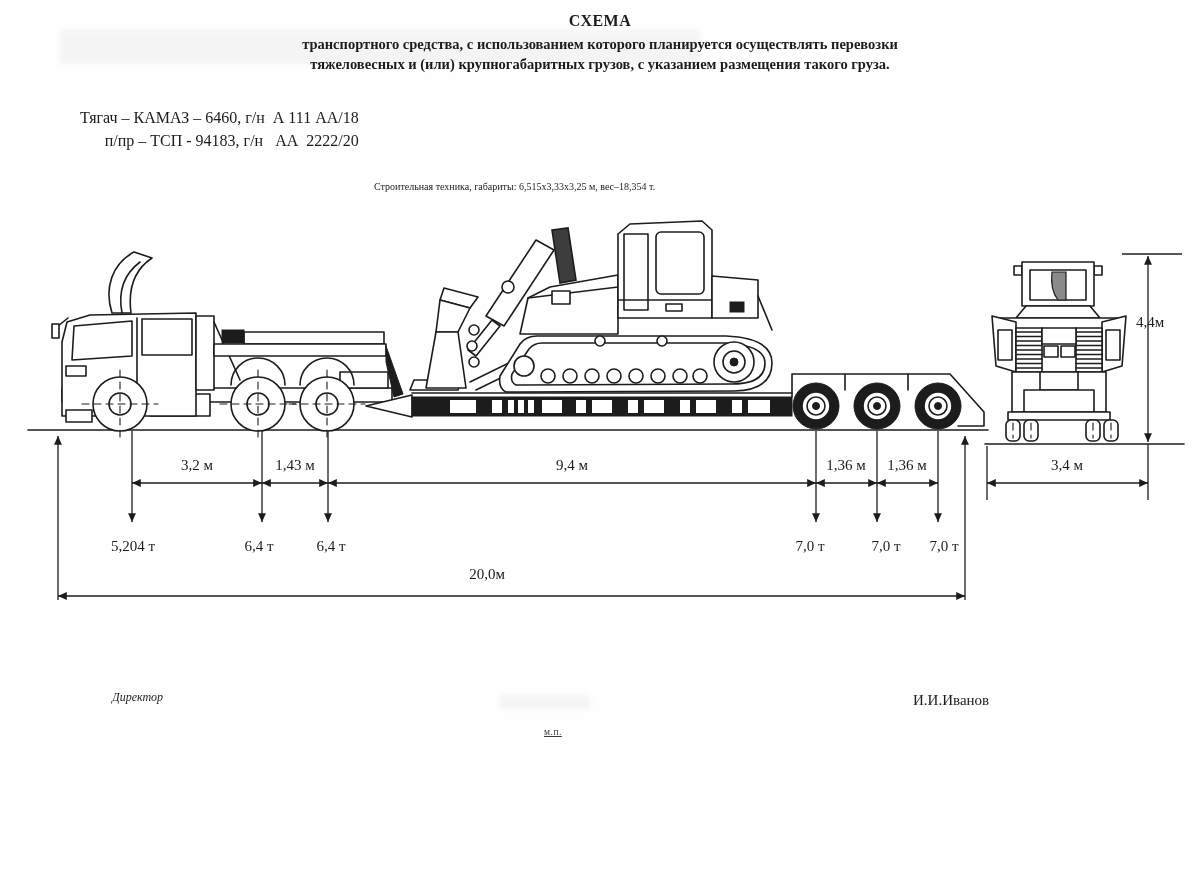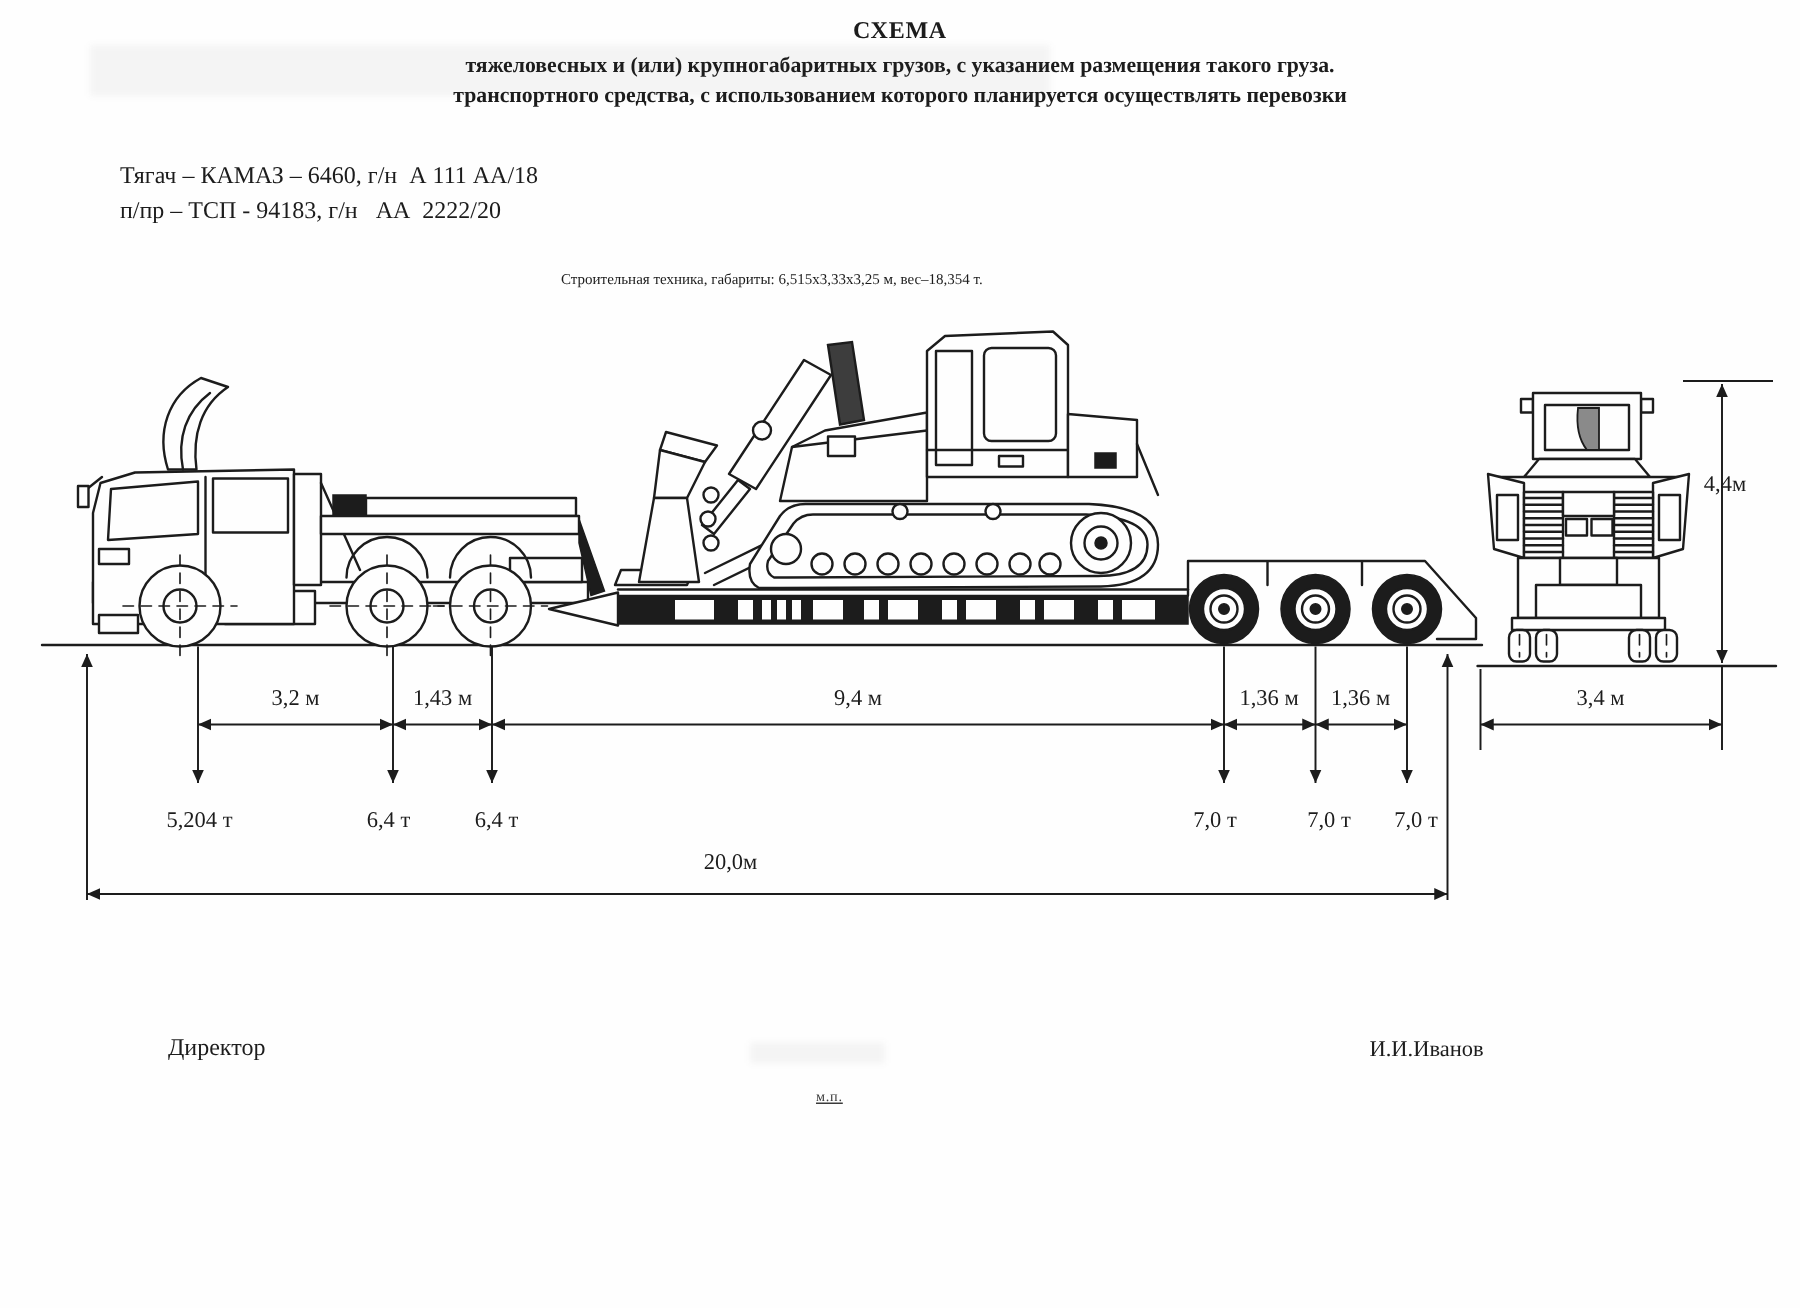--- a/index.html
+++ b/index.html
@@ -4,43 +4,43 @@
 <style>
   html,body{margin:0;padding:0;background:#e8e8e8;}
   .page{
     position:relative;width:1200px;height:872px;margin:0 auto;
     background:#fefefe;color:#1c1c1c;
     font-family:"Liberation Serif", serif;overflow:hidden;
   }
   .hdr{position:absolute;left:0;top:12px;width:100%;text-align:center;}
   .hdr .title{font-size:16px;font-weight:bold;letter-spacing:.5px;margin:0 0 4px 0;}
   .hdr .sub{font-size:14.5px;font-weight:bold;line-height:20px;margin:0;}
-  .info{position:absolute;left:80px;top:106px;font-size:16px;line-height:23px;white-space:pre;}
+  .info{position:absolute;left:80px;top:106px;font-size:16px;line-height:23px;white-space:pre;text-align:right;}
   .cargo{position:absolute;left:374px;top:181px;font-size:10px;}
-  .sig-left{position:absolute;left:112px;top:690px;font-size:16px;}
+  .sig-left{position:absolute;left:112px;top:690px;font-size:12px;font-style:italic;}
   .sig-right{position:absolute;left:913px;top:692px;font-size:15px;}
   .stamp{position:absolute;left:544px;top:727px;font-size:9.5px;letter-spacing:.5px;color:#3a3a3a;text-decoration:underline;}
   svg.draw{position:absolute;left:0;top:0;width:1200px;height:872px;}
   .ink{stroke:#1c1c1c;fill:none;stroke-width:1.6;stroke-linejoin:round;stroke-linecap:round;}
   .w{fill:#fefefe;}
   .solid{fill:#1c1c1c;stroke:#1c1c1c;}
   .dim{stroke:#1c1c1c;fill:none;stroke-width:1.3;}
   .dim-label{font-family:"Liberation Serif",serif;font-size:15px;fill:#1c1c1c;text-anchor:middle;}
   .dash{stroke-dasharray:7 5;stroke-width:1.1;}
   .smudge{position:absolute;background:rgba(60,60,60,.05);filter:blur(2px);}
 </style>
 </head>
 <body>
 
 <div class="page">
 
   <div class="hdr">
     <div class="title">СХЕМА</div>
+    <div class="sub">транспортного  средства, с использованием которого планируется осуществлять перевозки</div>
     <div class="sub">тяжеловесных и (или) крупногабаритных грузов, с указанием размещения такого груза.</div>
-    <div class="sub">транспортного  средства, с использованием которого планируется осуществлять перевозки</div>
   </div>
 
   <div class="info"><span>Тягач – КАМАЗ – 6460, г/н  А 111 АА/18</span><br><span>п/пр – ТСП - 94183, г/н   АА  2222/20</span></div>
   <div class="cargo">Строительная техника,  габариты: 6,515х3,33х3,25 м, вес–18,354 т.</div>
 
   <svg class="draw" viewBox="0 0 1200 872">
     <defs>
       <marker id="ar" viewBox="0 0 10 10" refX="8.5" refY="5" markerWidth="8" markerHeight="8" orient="auto-start-reverse">
         <path d="M0,1.2 L8.5,5 L0,8.8 Z" fill="#1c1c1c"></path>
       </marker>

